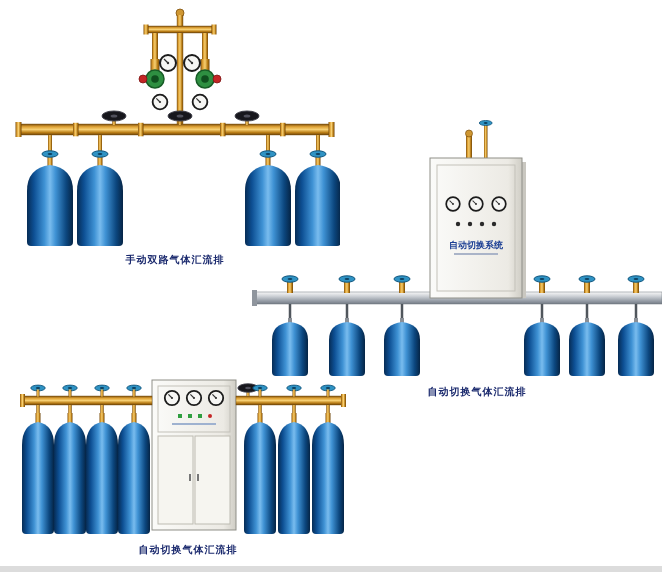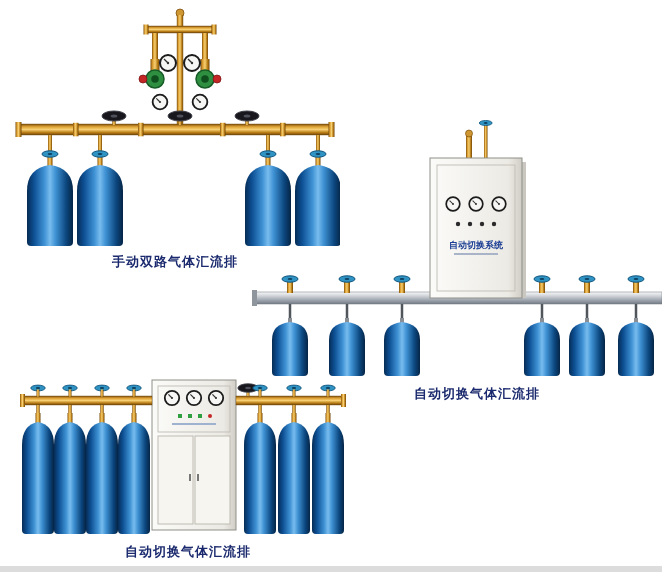--- a/index.html
+++ b/index.html
@@ -7,21 +7,21 @@
   .canvas{
     position:relative;width:662px;height:572px;background:#ffffff;overflow:hidden;
     font-family:"DejaVu Sans","Liberation Sans",sans-serif;
   }
   .fig{position:absolute;margin:0;}
   .fig svg{display:block;}
   .fig1{left:10px;top:6px;width:330px;}
   .fig2{left:252px;top:120px;width:410px;}
   .fig3{left:12px;top:376px;width:336px;}
   .cap{
-    margin-top:3px;text-align:center;font-size:13px;font-weight:bold;
+    margin-top:3px;text-align:center;font-size:10px;font-weight:bold;
     color:#1b2a6e;letter-spacing:1px;white-space:nowrap;
   }
   .fig2 .cap{padding-left:40px;}
   .fig3 .cap{padding-left:16px;}
   .bottom-strip{position:absolute;left:0;top:566px;width:662px;height:6px;background:#dcdcdc;}
   .cab-label{font-family:"DejaVu Sans","Liberation Sans",sans-serif;}
 </style>
 </head>
 <body>
 

